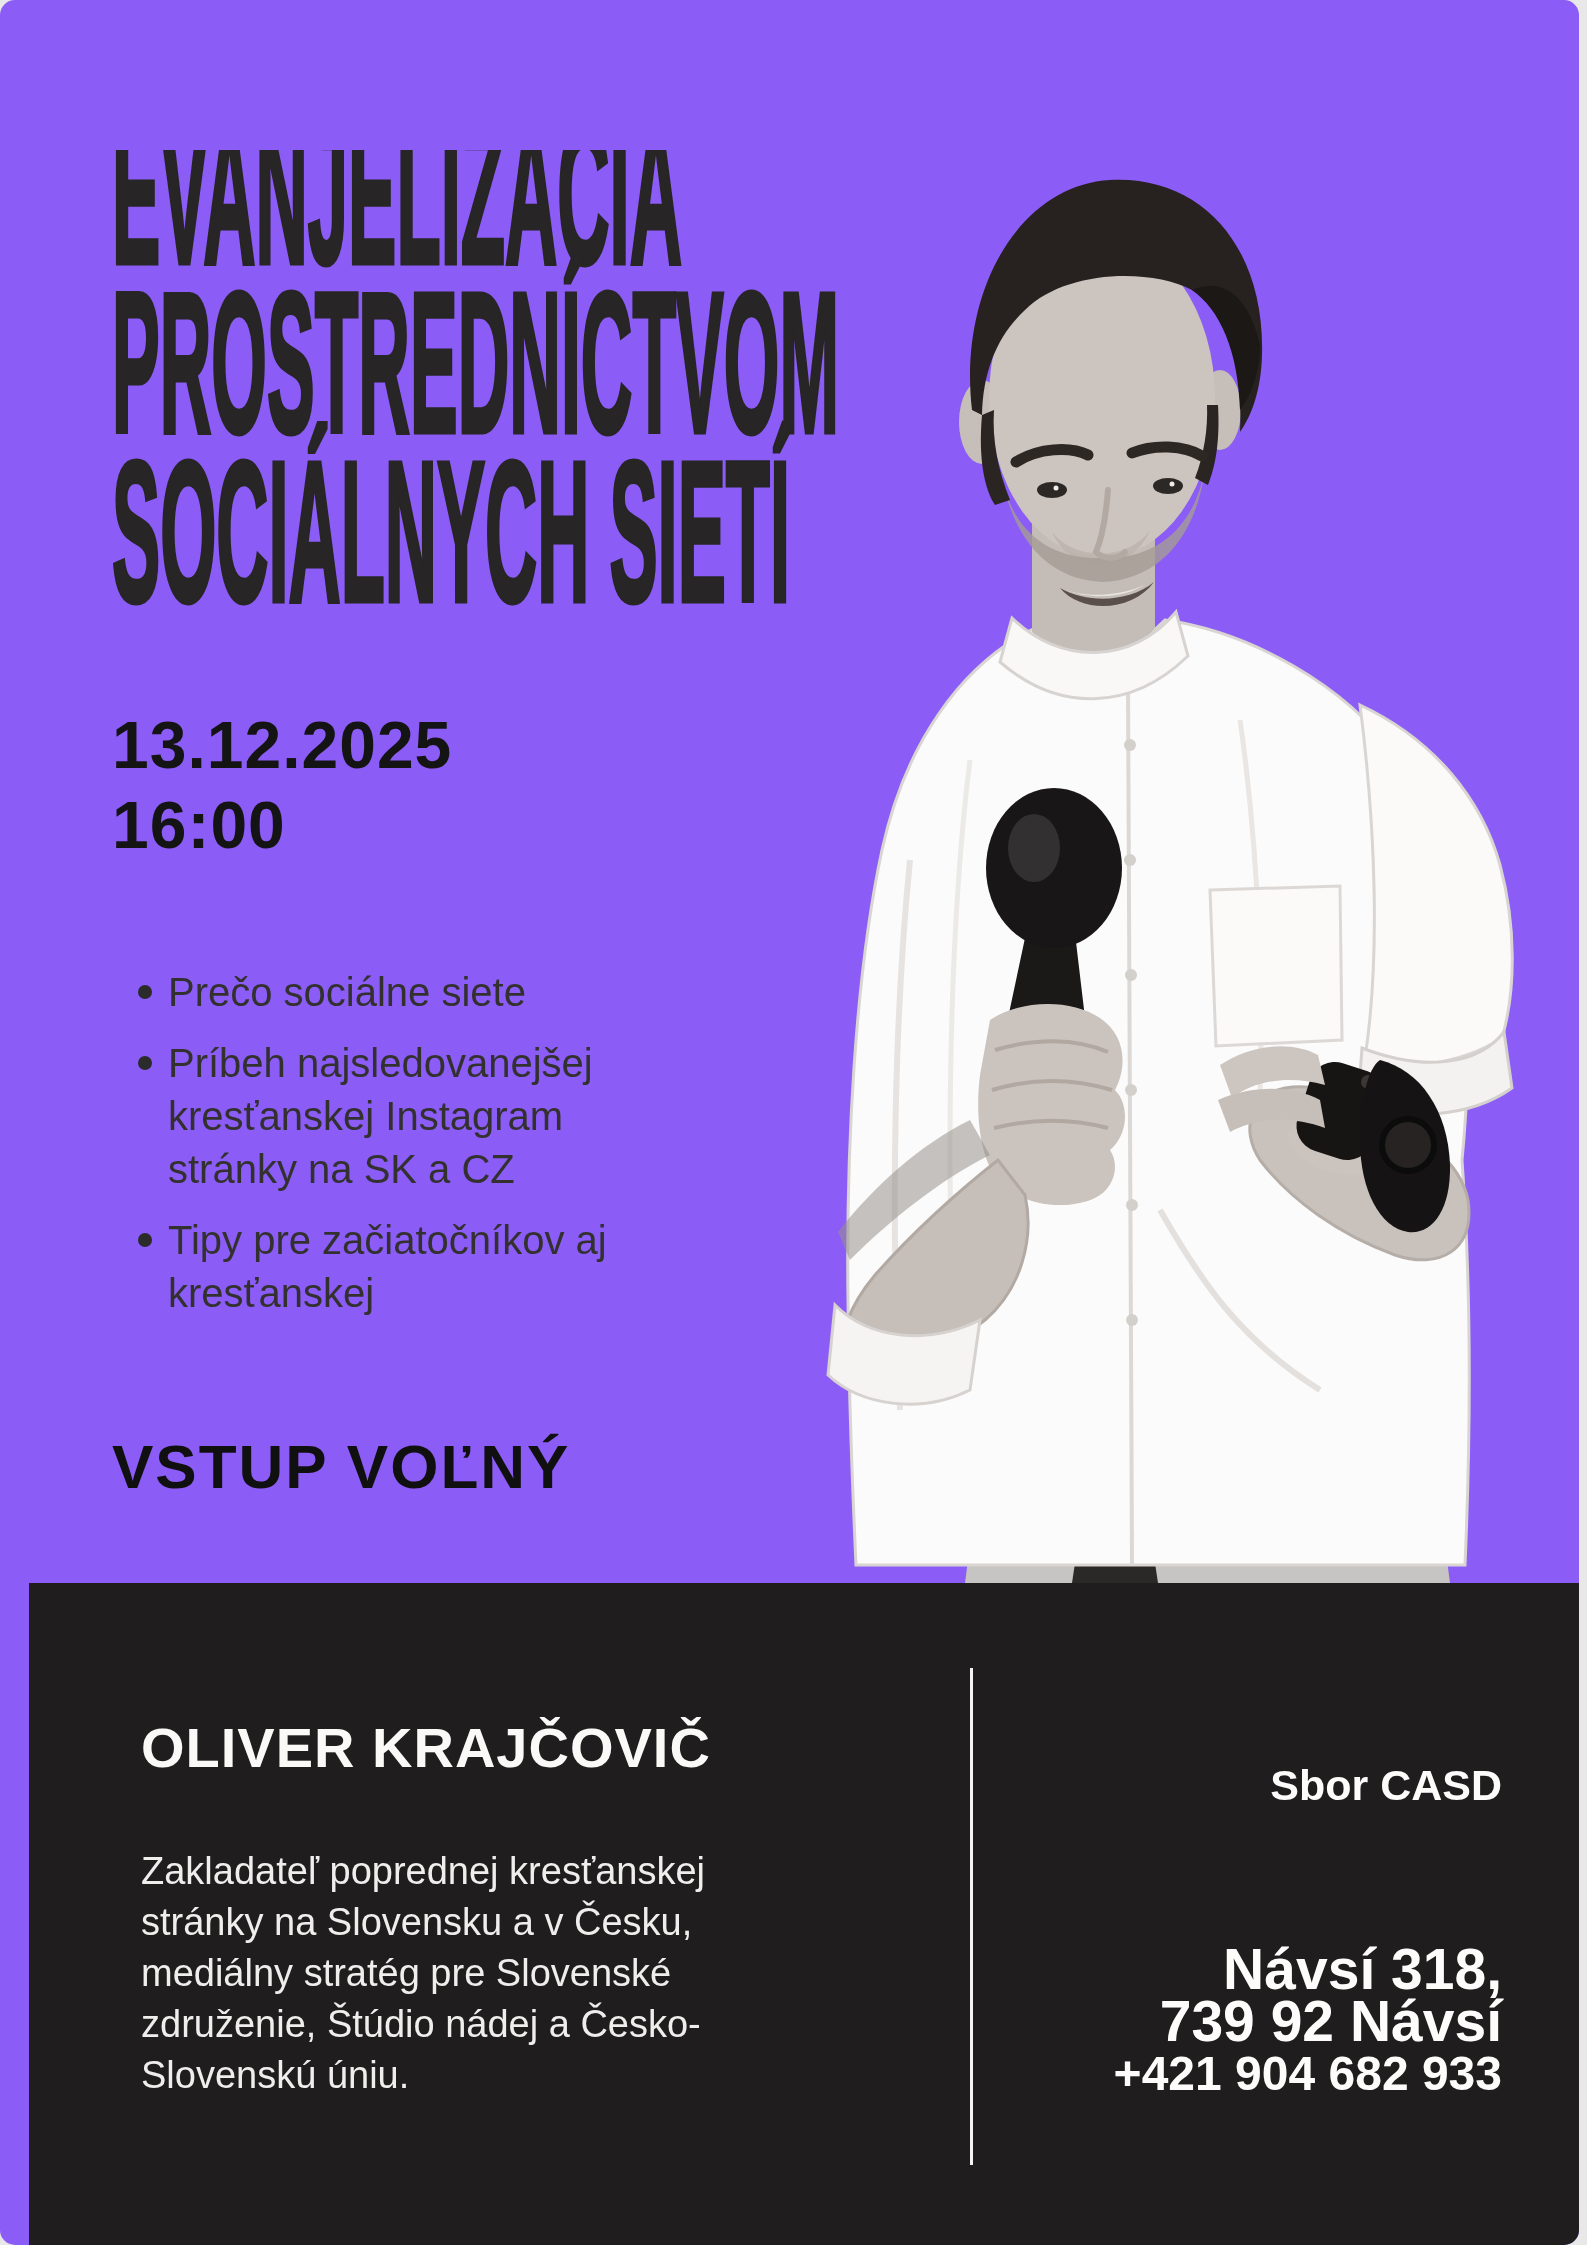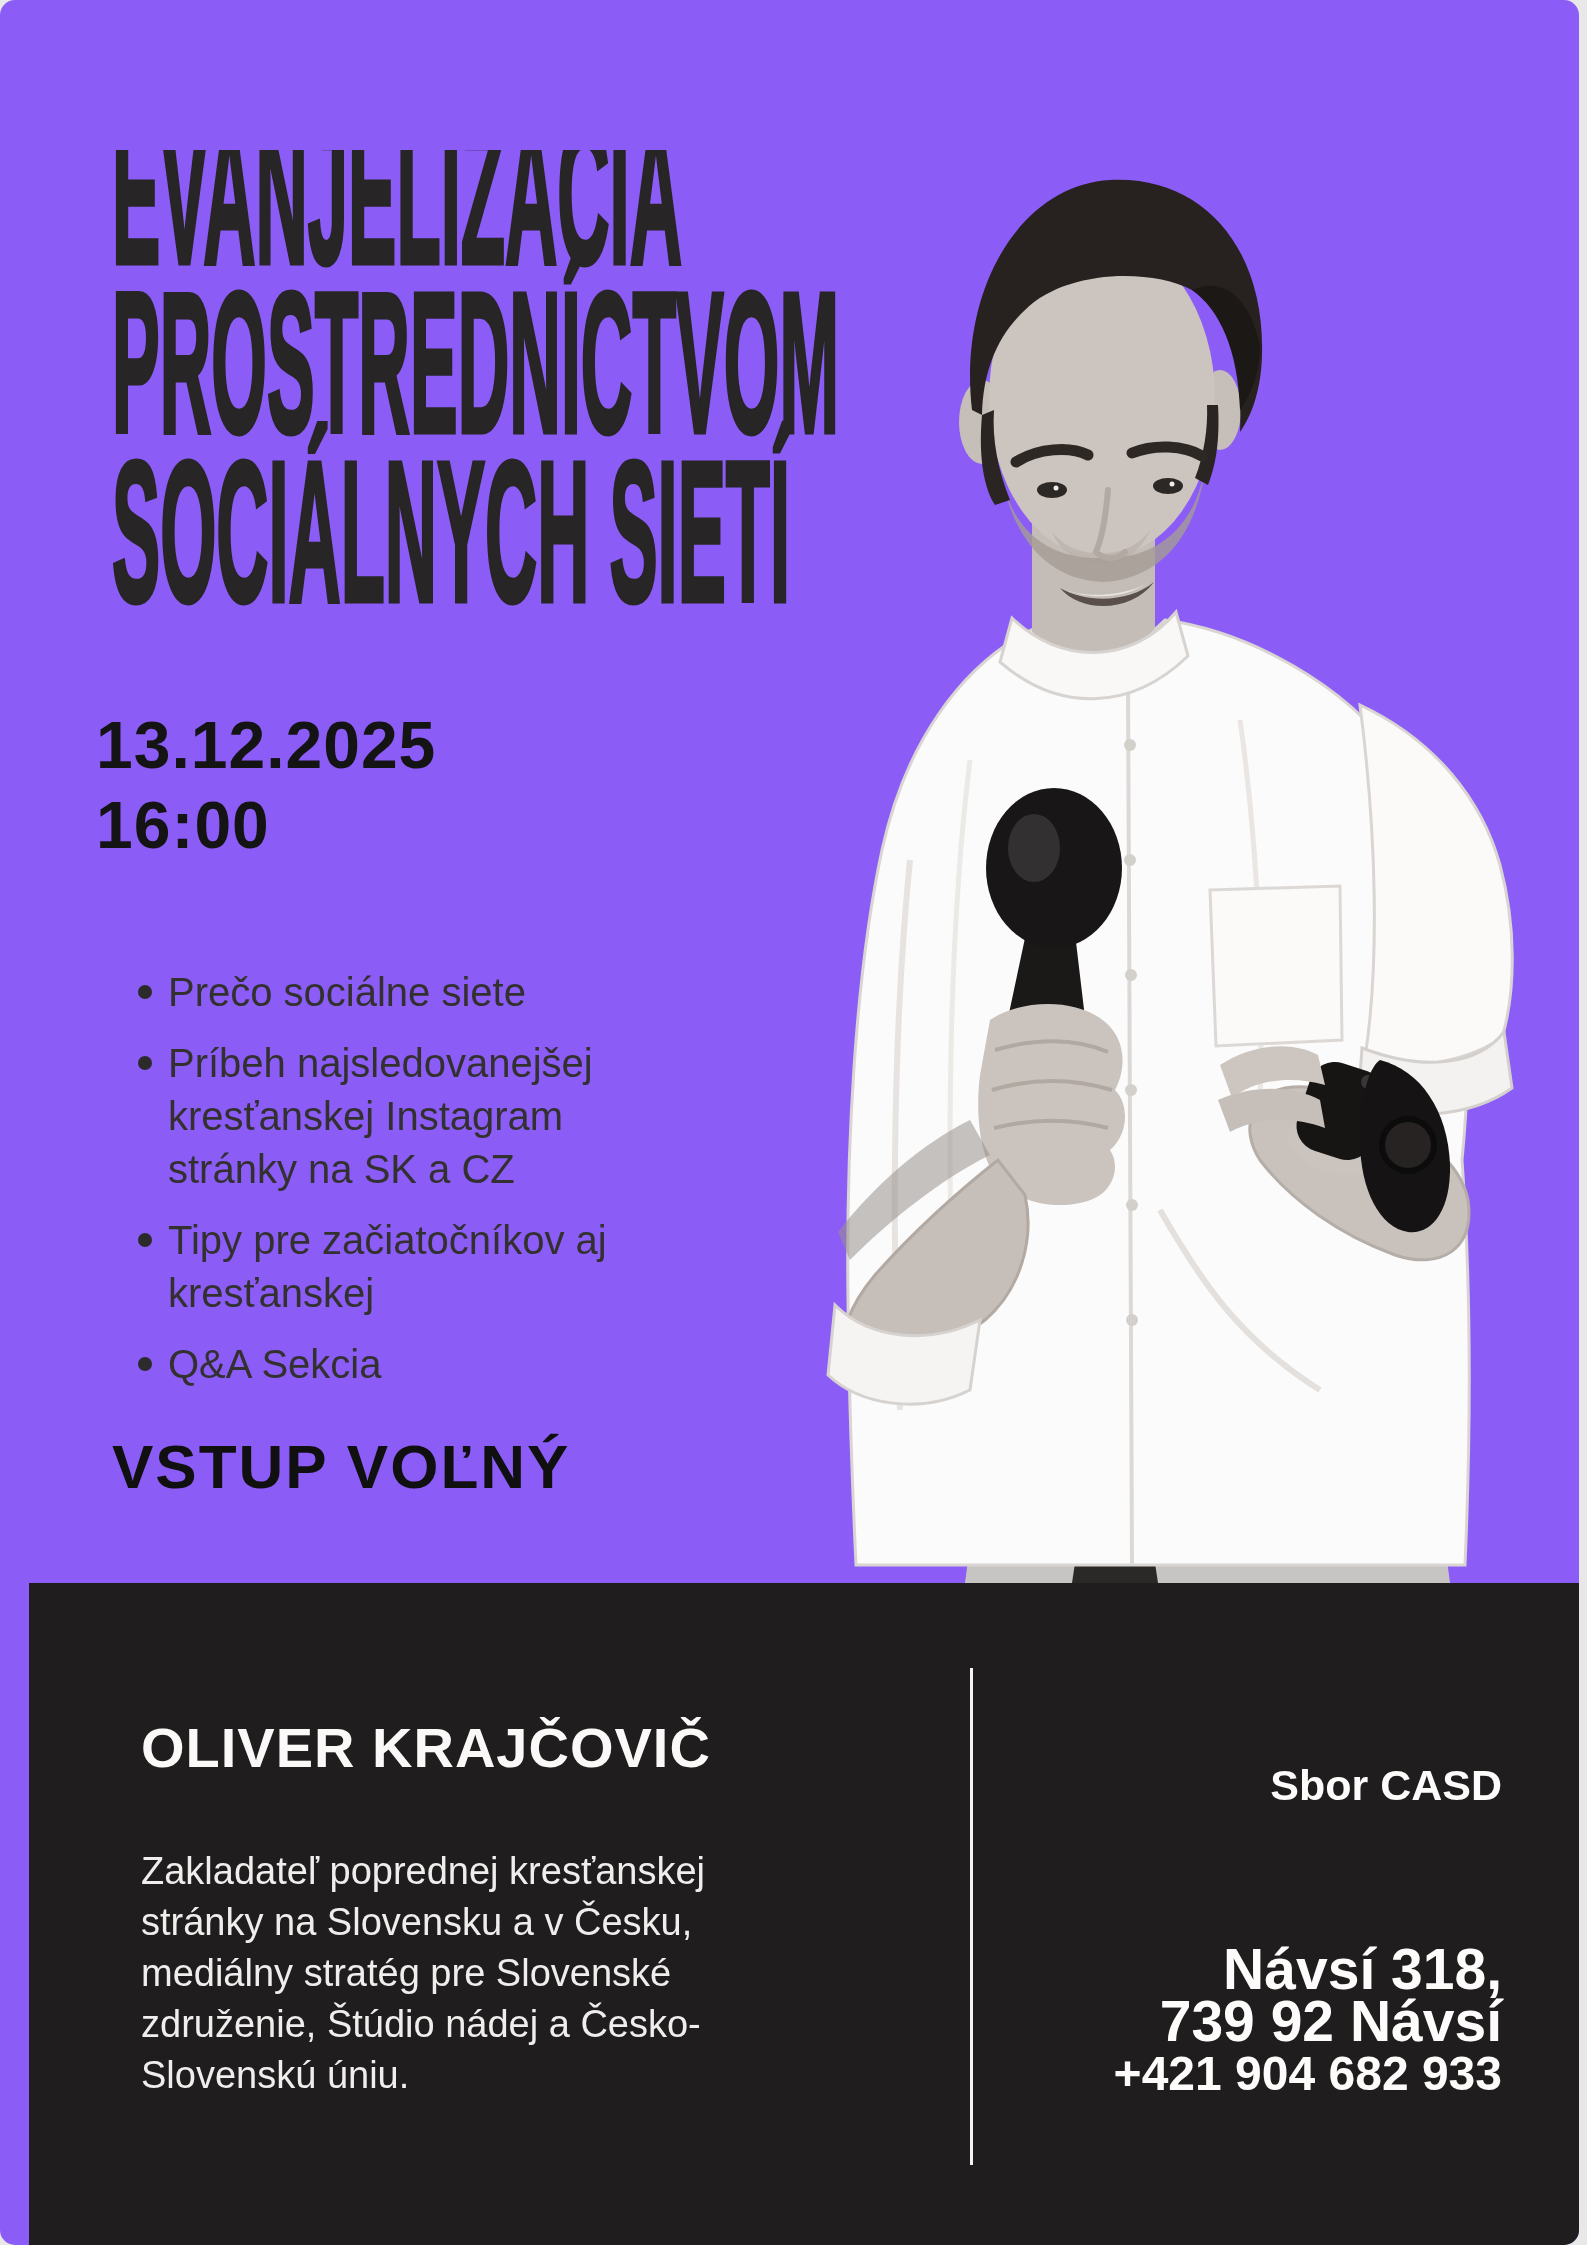--- a/index.html
+++ b/index.html
@@ -11,21 +11,21 @@
   }
   
   .title-svg{position:absolute; left:110px; top:150px;}
   .title-svg text{
     font-family:"Liberation Sans", sans-serif;
     font-weight:bold; font-size:200px;
     fill:#272525; stroke:#272525; stroke-width:5px; paint-order:stroke;
   }
   
   .date-block{
-    position:absolute; left:96px; top:705px;
+    position:absolute; left:112px; top:705px;
     font-size:66px; font-weight:bold; line-height:80px;
     color:#141414; letter-spacing:1px;
   }
   
   .topics{
     position:absolute; left:150px; top:948px; width:480px;
     margin:0; padding:0; list-style:none;
     font-size:40px; line-height:53px; color:#333130;
   }
   .topics li{position:relative; margin:18px; padding:0;}
@@ -208,21 +208,20 @@
 
   <div class="date-block">
     <div>13.12.2025</div>
     <div>16:00</div>
   </div>
 
   <ul class="topics">
     <li>Prečo sociálne siete</li>
     <li>Príbeh najsledovanejšej kresťanskej Instagram stránky na SK a CZ</li>
     <li>Tipy pre začiatočníkov aj kresťanskej</li>
-    <li>Q&amp;A Sekcia</li>
   </ul>
 
   <div class="entry">VSTUP VOĽNÝ</div>
 
   <div class="panel">
     <div class="speaker-name">OLIVER KRAJČOVIČ</div>
     <div class="speaker-bio">Zakladateľ poprednej kresťanskej stránky na Slovensku a v Česku, mediálny stratég pre Slovenské združenie, Štúdio nádej a Česko-Slovenskú úniu.</div>
     <div class="divider"></div>
     <div class="venue">
       <div class="venue-org">

